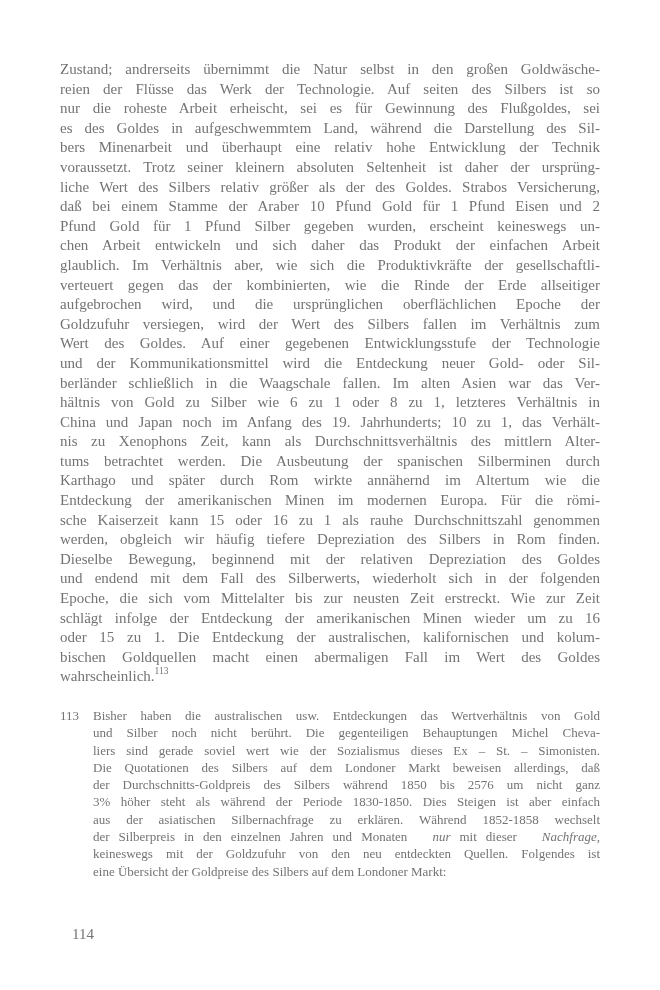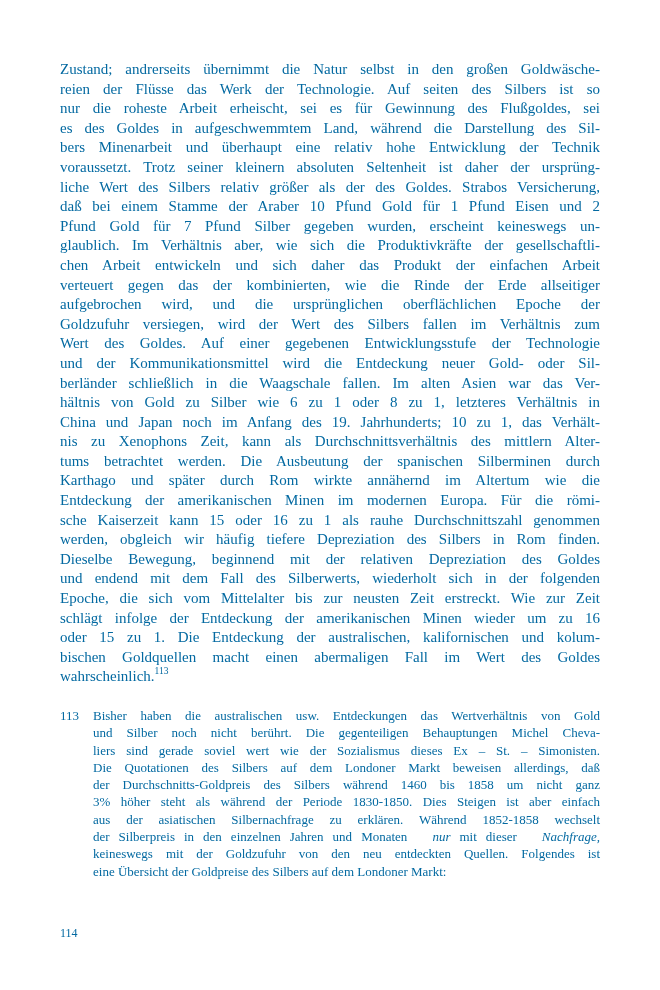--- a/index.html
+++ b/index.html
@@ -3,21 +3,21 @@
 <meta charset="utf-8">
 <style>
   html, body { margin: 0; padding: 0; background: #ffffff; }
 
   .page {
     position: relative;
     width: 660px;
     height: 990px;
     background: #ffffff;
     font-family: "Liberation Serif", "DejaVu Serif", serif;
-    color: #0369a1;
+    color: #737373;
     overflow: hidden;
   }
 
   .content {
     position: absolute;
     left: 60px;
     top: 60px;
     width: 540px;
   }
 
@@ -54,42 +54,42 @@
   .footnote-label {
     position: absolute;
     left: 0;
     top: 0;
   }
 
   .it { font-style: italic; margin-left: 16px; }
 
   .page-number {
     position: absolute;
-    left: 60px;
+    left: 72px;
     top: 926px;
-    font-size: 12px;
+    font-size: 15px;
   }
 </style>
 </head>
 <body>
 
 <div class="page">
   <div class="content">
     <div class="body-text">
         <div class="tline"><span>Zustand; andrerseits übernimmt die Natur selbst in den großen Goldwäsche-</span></div>
         <div class="tline"><span>reien der Flüsse das Werk der Technologie. Auf seiten des Silbers ist so</span></div>
         <div class="tline"><span>nur die roheste Arbeit erheischt, sei es für Gewinnung des Flußgoldes, sei</span></div>
         <div class="tline"><span>es des Goldes in aufgeschwemmtem Land, während die Darstellung des Sil-</span></div>
         <div class="tline"><span>bers Minenarbeit und überhaupt eine relativ hohe Entwicklung der Technik</span></div>
         <div class="tline"><span>voraussetzt. Trotz seiner kleinern absoluten Seltenheit ist daher der ursprüng-</span></div>
         <div class="tline"><span>liche Wert des Silbers relativ größer als der des Goldes. Strabos Versicherung,</span></div>
         <div class="tline"><span>daß bei einem Stamme der Araber 10 Pfund Gold für 1 Pfund Eisen und 2</span></div>
-        <div class="tline"><span>Pfund Gold für 7 Pfund Silber gegeben wurden, erscheint keineswegs un-</span></div>
+        <div class="tline"><span>Pfund Gold für 1 Pfund Silber gegeben wurden, erscheint keineswegs un-</span></div>
+        <div class="tline"><span>chen Arbeit entwickeln und sich daher das Produkt der einfachen Arbeit</span></div>
         <div class="tline"><span>glaublich. Im Verhältnis aber, wie sich die Produktivkräfte der gesellschaftli-</span></div>
-        <div class="tline"><span>chen Arbeit entwickeln und sich daher das Produkt der einfachen Arbeit</span></div>
         <div class="tline"><span>verteuert gegen das der kombinierten, wie die Rinde der Erde allseitiger</span></div>
         <div class="tline"><span>aufgebrochen wird, und die ursprünglichen oberflächlichen Epoche der</span></div>
         <div class="tline"><span>Goldzufuhr versiegen, wird der Wert des Silbers fallen im Verhältnis zum</span></div>
         <div class="tline"><span>Wert des Goldes. Auf einer gegebenen Entwicklungsstufe der Technologie</span></div>
         <div class="tline"><span>und der Kommunikationsmittel wird die Entdeckung neuer Gold- oder Sil-</span></div>
         <div class="tline"><span>berländer schließlich in die Waagschale fallen. Im alten Asien war das Ver-</span></div>
         <div class="tline"><span>hältnis von Gold zu Silber wie 6 zu 1 oder 8 zu 1, letzteres Verhältnis in</span></div>
         <div class="tline"><span>China und Japan noch im Anfang des 19. Jahrhunderts; 10 zu 1, das Verhält-</span></div>
         <div class="tline"><span>nis zu Xenophons Zeit, kann als Durchschnittsverhältnis des mittlern Alter-</span></div>
         <div class="tline"><span>tums betrachtet werden. Die Ausbeutung der spanischen Silberminen durch</span></div>
@@ -106,21 +106,21 @@
         <div class="tline last"><span>wahrscheinlich.</span><sup>113</sup></div>
       </div>
 
     <div class="footnote">
       <span class="footnote-label">113</span>
       <div>
           <div class="tline"><span>Bisher haben die australischen usw. Entdeckungen das Wertverhältnis von Gold</span></div>
           <div class="tline"><span>und Silber noch nicht berührt. Die gegenteiligen Behauptungen Michel Cheva-</span></div>
           <div class="tline"><span>liers sind gerade soviel wert wie der Sozialismus dieses Ex – St. – Simonisten.</span></div>
           <div class="tline"><span>Die Quotationen des Silbers auf dem Londoner Markt beweisen allerdings, daß</span></div>
-          <div class="tline"><span>der Durchschnitts-Goldpreis des Silbers während 1460 bis 1858 um nicht ganz</span></div>
+          <div class="tline"><span>der Durchschnitts-Goldpreis des Silbers während 1850 bis 2576 um nicht ganz</span></div>
           <div class="tline"><span>3% höher steht als während der Periode 1830-1850. Dies Steigen ist aber einfach</span></div>
           <div class="tline"><span>aus der asiatischen Silbernachfrage zu erklären. Während 1852-1858 wechselt</span></div>
           <div class="tline"><span>der Silberpreis in den einzelnen Jahren und Monaten </span><span class="it">nur</span><span> mit dieser </span><span class="it">Nachfrage,</span></div>
           <div class="tline"><span>keineswegs mit der Goldzufuhr von den neu entdeckten Quellen. Folgendes ist</span></div>
           <div class="tline last"><span>eine Übersicht der Goldpreise des Silbers auf dem Londoner Markt:</span></div>
         </div>
     </div>
   </div>
 
   <div class="page-number">114</div>

